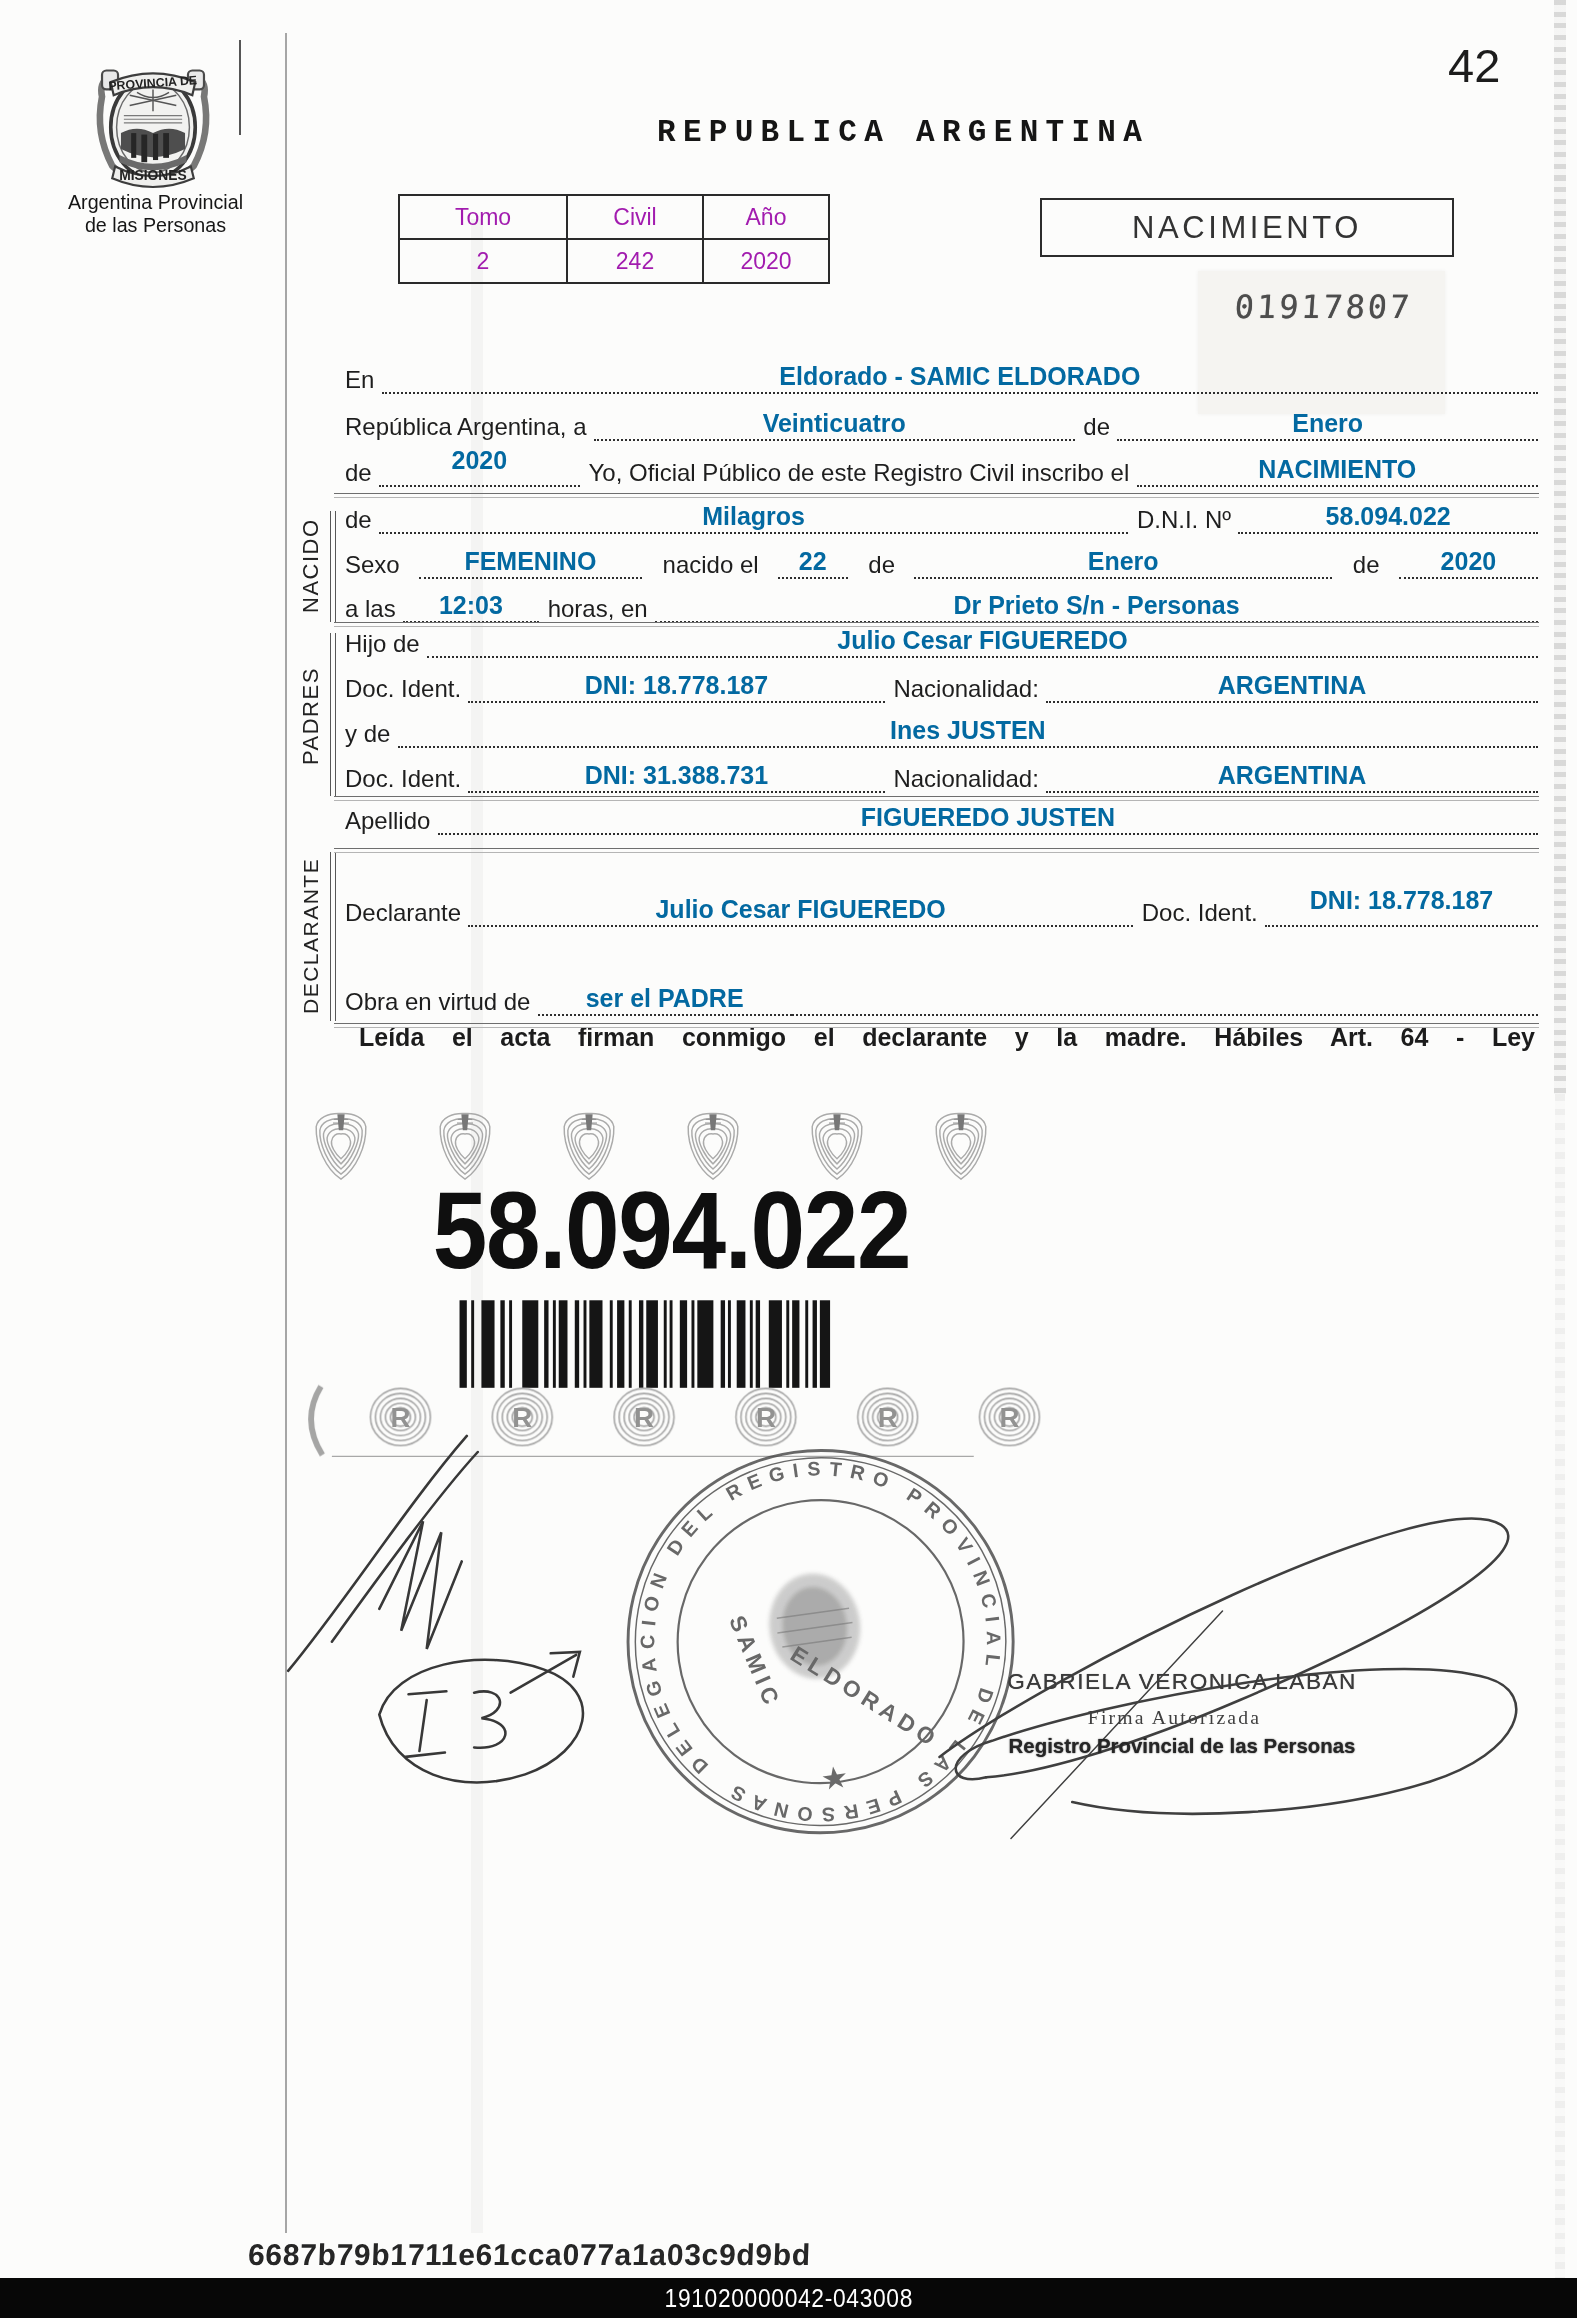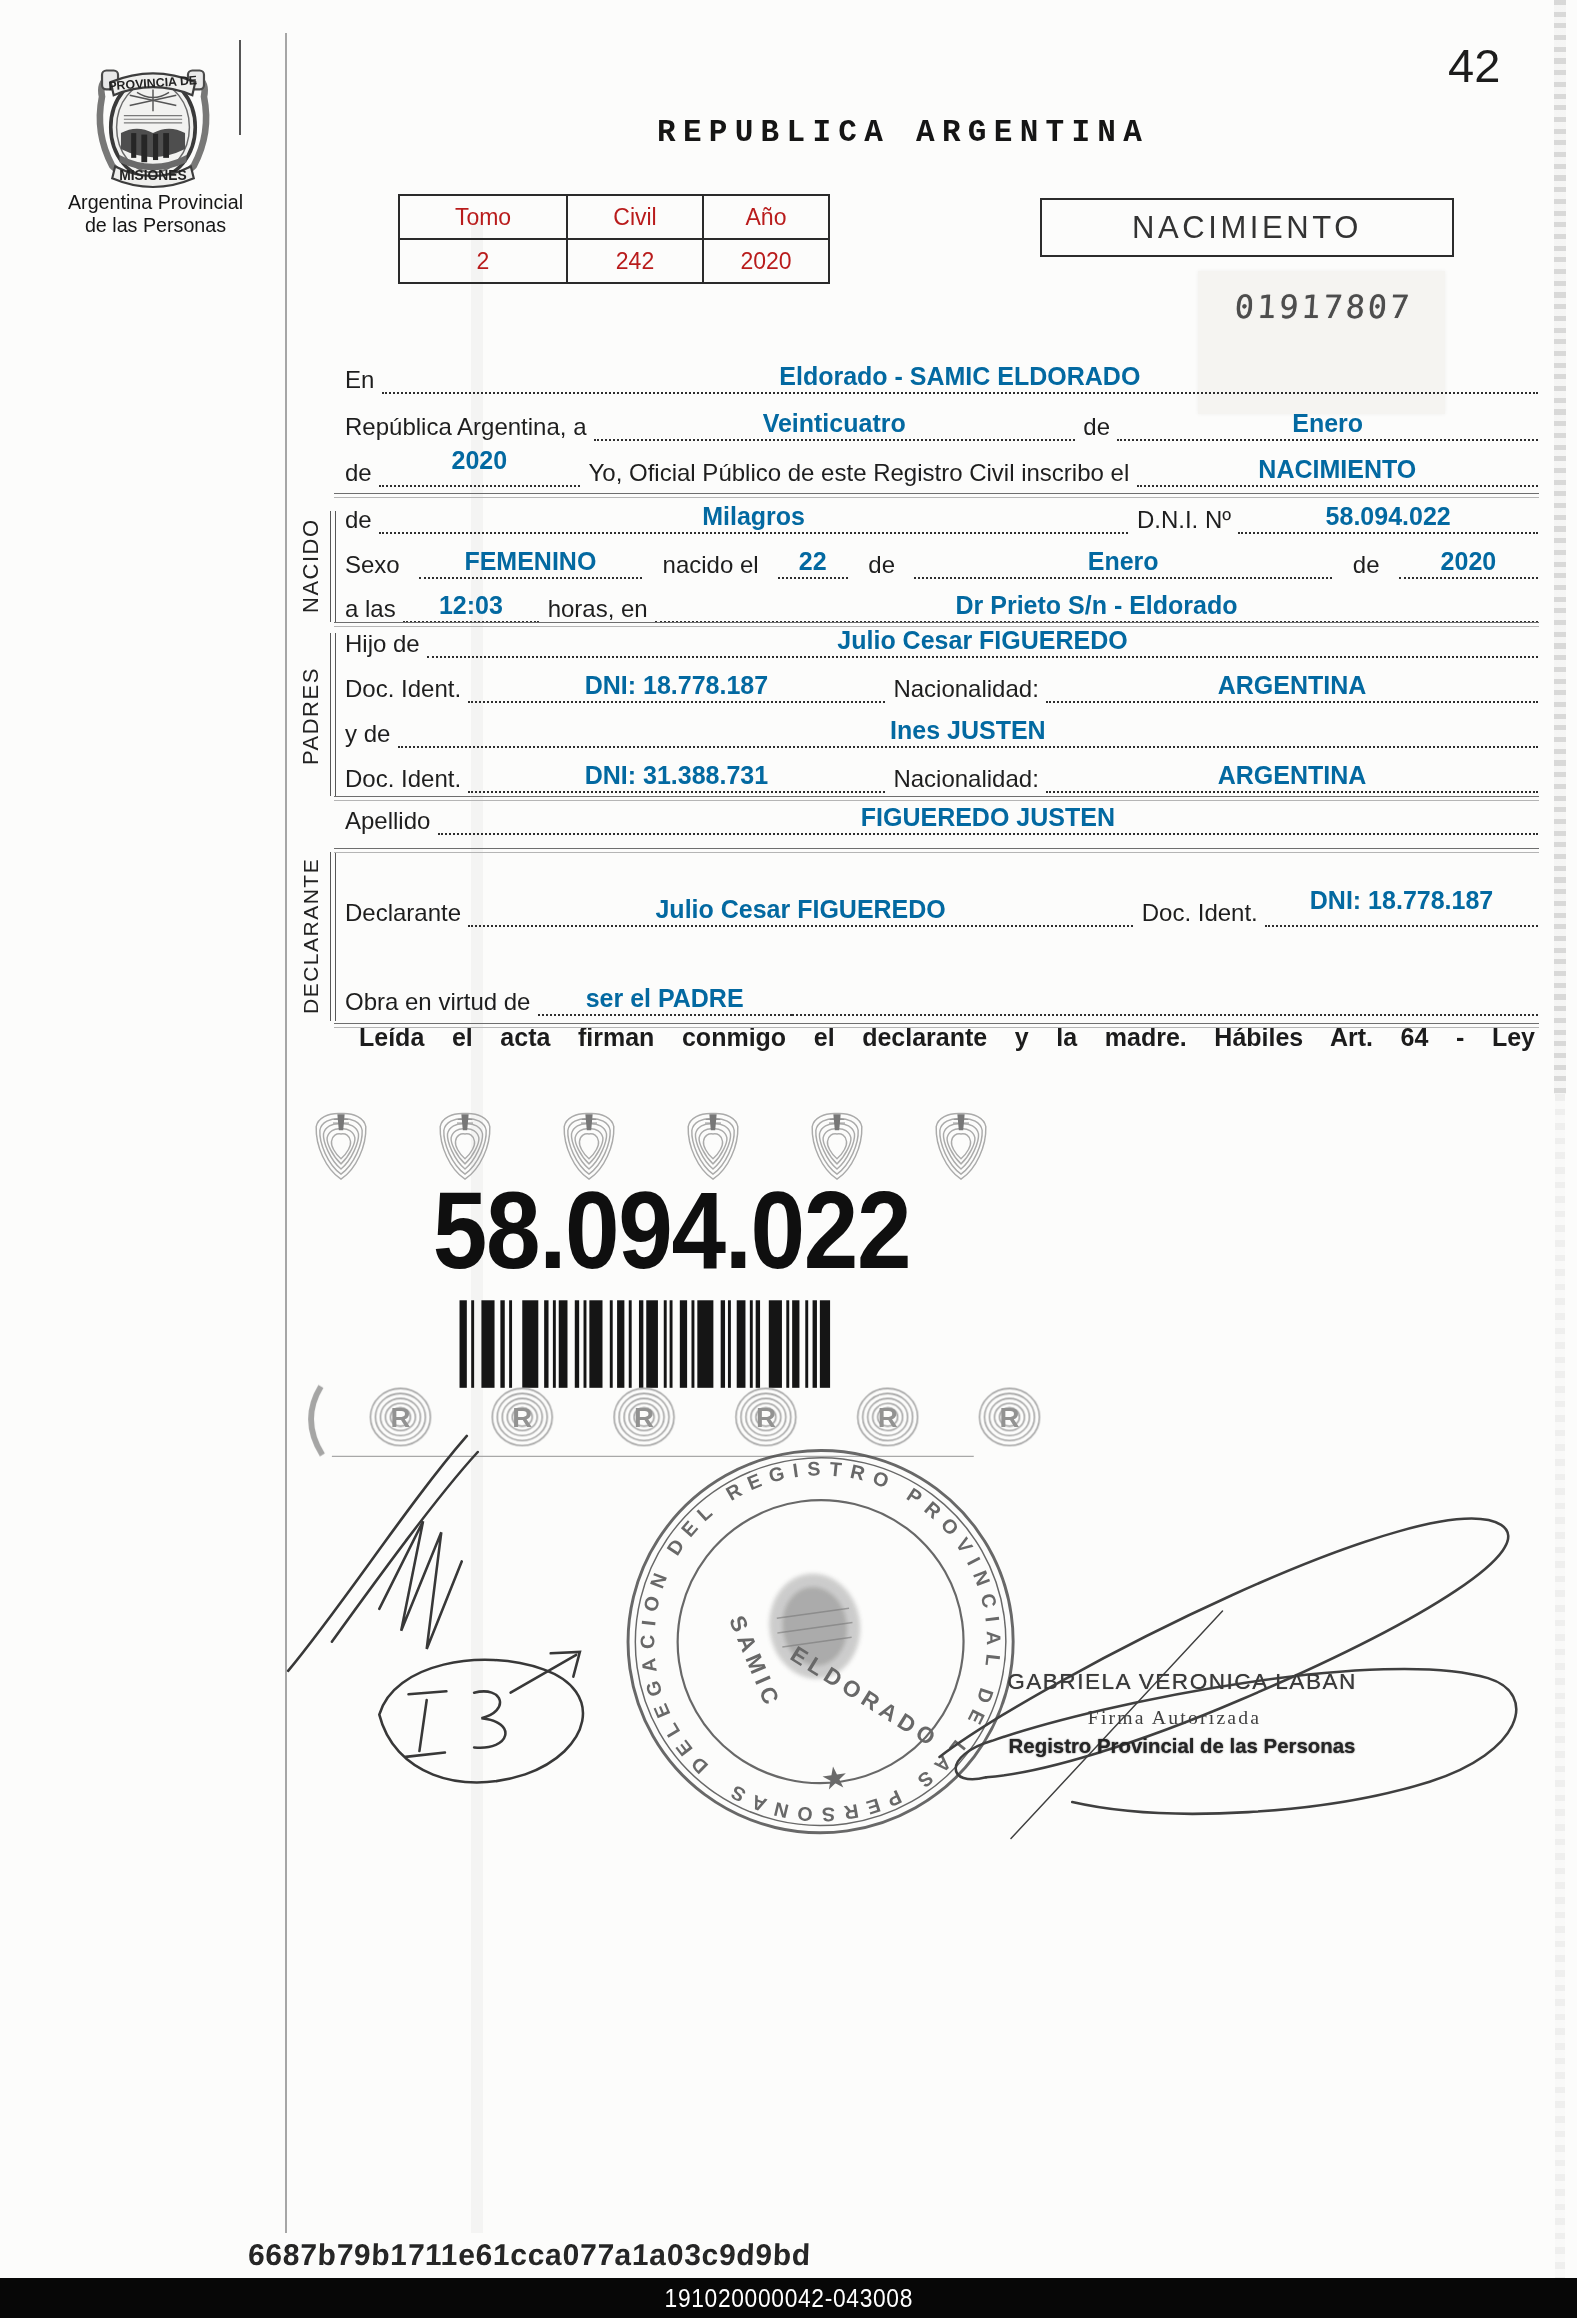--- a/index.html
+++ b/index.html
@@ -16,21 +16,21 @@
           background:repeating-linear-gradient(180deg,rgba(130,130,130,.3) 0 6.6px,rgba(180,180,180,.12) 6.6px 14.6px);opacity:.35;}
   
   #emblem{position:absolute;left:86px;top:63px;width:134px;height:130px;}
   .emb-cap{position:absolute;left:35px;width:241px;text-align:center;font-size:19.7px;color:#161616;}
   #emb-cap1{top:191px;} #emb-cap2{top:214px;}
   #page-number{position:absolute;left:1448px;top:38px;font-size:47px;color:#1c1c1c;}
   #doc-title{position:absolute;left:657px;top:115px;font-family:"Liberation Mono","DejaVu Sans Mono",monospace;
              font-weight:bold;font-size:31px;letter-spacing:7.3px;color:#151515;}
   
   #acta-table{position:absolute;left:398px;top:194px;border-collapse:collapse;}
-  #acta-table td{border:2.2px solid #2a2a2a;text-align:center;font-size:23px;color:#b91c1c;
+  #acta-table td{border:2.2px solid #2a2a2a;text-align:center;font-size:23px;color:#a21caf;
                  height:42px;padding:0;}
   .col-tomo{width:166px;} .col-acta{width:134px;} .col-ano{width:124px;}
   
   #type-box{position:absolute;left:1040px;top:198px;width:410px;height:55px;border:2.2px solid #2c2c2c;
             display:flex;align-items:center;justify-content:center;font-size:31px;letter-spacing:3.6px;color:#333;}
   
   #sticker{position:absolute;left:1198px;top:271px;width:247px;height:143px;background:#f5f4f1;
            box-shadow:0 0 4.4px rgba(0,0,0,.05);}
   #serial{position:absolute;left:1207px;top:288px;width:233px;text-align:center;
           font-family:"DejaVu Sans Mono","Liberation Mono",monospace;font-size:32px;letter-spacing:2.9px;
@@ -197,21 +197,21 @@
         <span class="fval">Julio Cesar FIGUEREDO</span>
       </span>
     </div>
     <div class="frow" style="top: 589px;">
       <span class="flab">a las</span>
       <span class="ffill" style="flex: 1 1 0%;">
         <span class="fval">12:03</span>
       </span>
       <span class="flab">horas, en</span>
       <span class="ffill" style="flex: 6.5 1 0%;">
-        <span class="fval">Dr Prieto S/n - Eldorado</span>
+        <span class="fval">Dr Prieto S/n - Personas</span>
       </span>
     </div>
     <div class="frow" style="top: 545px; gap: 12px;">
       <span class="flab">Sexo</span>
       <span class="ffill" style="flex: 1.6 1 0%;">
         <span class="fval">FEMENINO</span>
       </span>
       <span class="flab">nacido el</span>
       <span class="ffill" style="flex: 0.5 1 0%;">
         <span class="fval">22</span>

